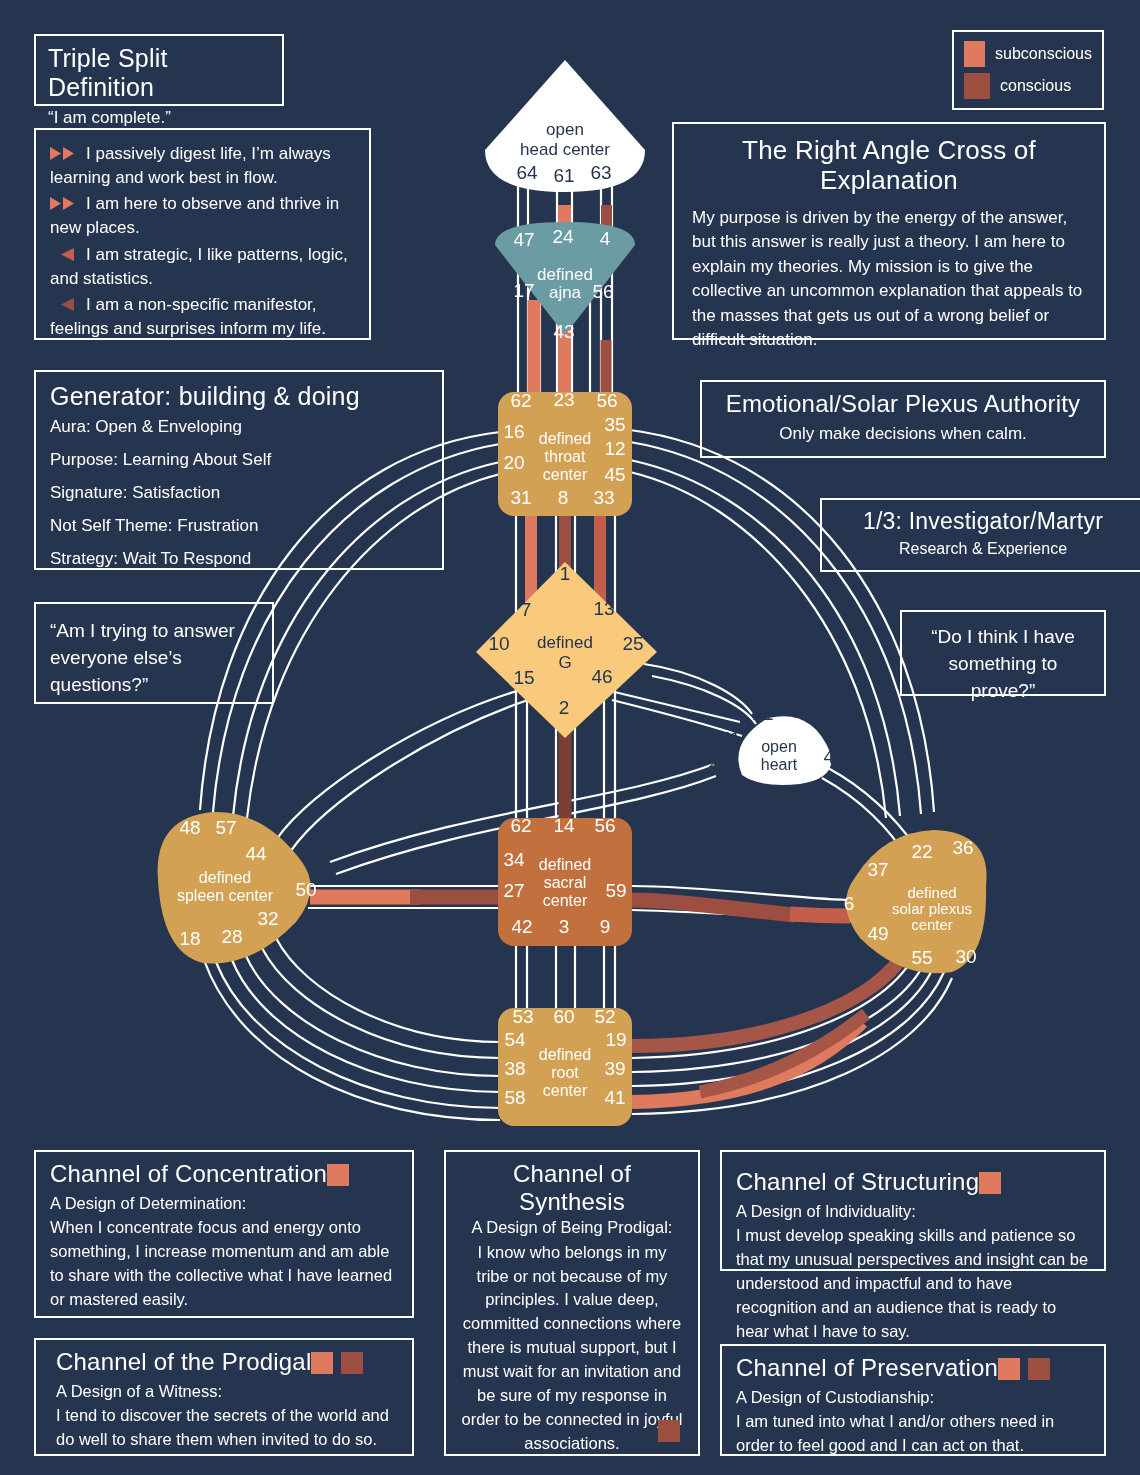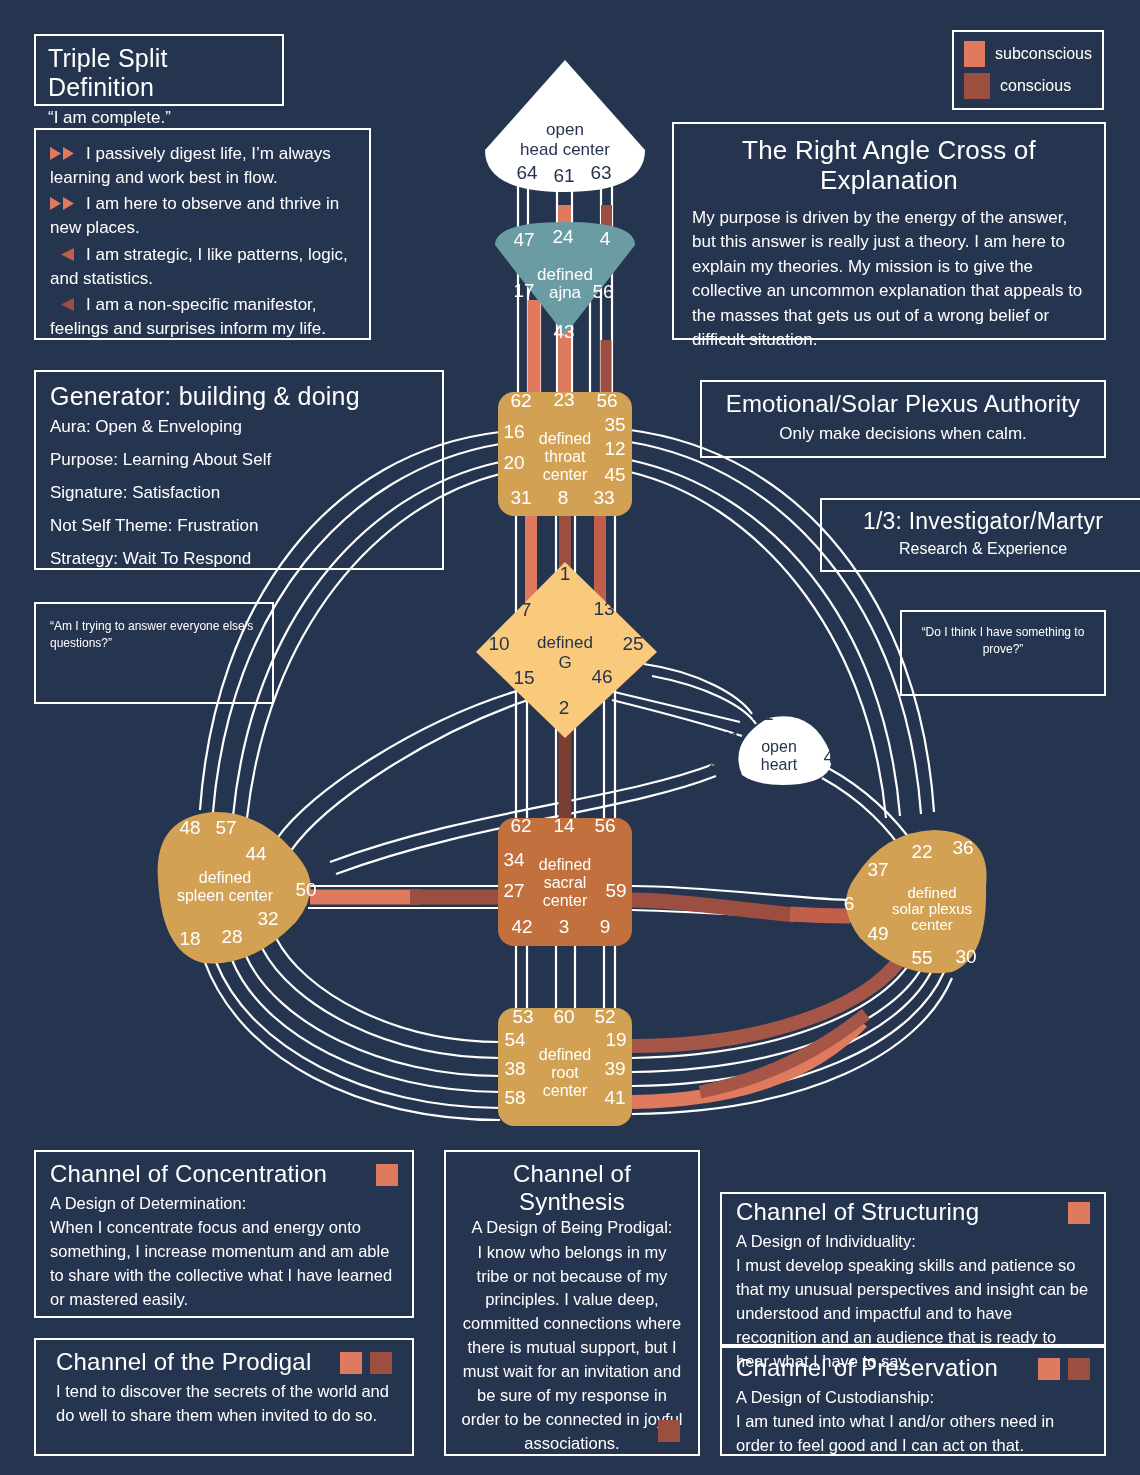--- a/index.html
+++ b/index.html
@@ -18,21 +18,21 @@
     padding:10px 14px;
     background:transparent;
   }
   .box h2{
     margin:0 0 4px 0;
     font-weight:400;
     font-size:25px;
     letter-spacing:.2px;
     line-height:1.15;
   }
-  .box p{margin:0;font-size:12px;line-height:1.42;}
+  .box p{margin:0;font-size:19px;line-height:1.42;}
   .quote{font-size:17px;line-height:1.45;}
 
   
   #legend{
     left:952px;top:30px;width:152px;height:80px;
     padding:8px 10px;
     display:flex;flex-direction:column;justify-content:center;gap:6px;
   }
   .legend-row{display:flex;align-items:center;gap:10px;}
   .swatch{width:26px;height:26px;display:inline-block;}
@@ -64,24 +64,24 @@
   #box-profile{left:820px;top:498px;width:326px;height:74px;padding:8px 12px;text-align:center;}
   #box-profile h2{font-size:23px;}
   #box-profile p{font-size:16px;}
 
   #box-q-right{left:900px;top:610px;width:206px;height:86px;padding:12px 12px;text-align:center;}
 
   
   #box-concentration{left:34px;top:1150px;width:380px;height:168px;padding:8px 14px;}
   #box-prodigal{left:34px;top:1338px;width:380px;height:118px;padding:8px 20px;}
   #box-synthesis{left:444px;top:1150px;width:256px;height:306px;padding:8px 14px;text-align:center;}
-  #box-structuring{left:720px;top:1192px;width:386px;height:156px;padding:4px 14px;}
+  #box-structuring{left:720px;top:1150px;width:386px;height:121px;padding:16px 14px;}
   #box-preservation{left:720px;top:1344px;width:386px;height:112px;padding:8px 14px;}
 
-  .ch-head{display:flex;align-items:flex-start;justify-content:space-between;}
+  .ch-head{display:flex;align-items:flex-start;}
   .ch-head h2{font-size:24px;}
   .ch-sw{display:flex;gap:8px;margin-top:4px;}
   .ch-sw i{width:22px;height:22px;display:block;}
   .box .sub{font-size:16.5px;margin-bottom:1px;}
   .box .body{font-size:16.5px;line-height:1.45;}
   #box-synthesis h2{font-size:24px;margin-bottom:1px;}
   #box-synthesis .sw-bottom{position:absolute;right:18px;bottom:10px;width:22px;height:22px;}
 
   
   #graph{position:absolute;left:0;top:0;width:1140px;height:1475px;pointer-events:none;}
@@ -436,20 +436,21 @@
 </div>
 
 <div class="box" id="box-prodigal">
   <div class="ch-head">
     <h2>Channel of the Prodigal</h2>
     <div class="ch-sw">
       <i style="background:#e07a5f"></i>
       <i style="background:#9c4f40"></i>
     </div>
   </div>
+  <p class="sub">A Design of a Witness:</p>
   <p class="body">I tend to discover the secrets of the world and do well to share them when invited to do so.</p>
 </div>
 
 <div class="box" id="box-synthesis">
   <h2>Channel of Synthesis</h2>
   <p class="sub">A Design of Being Prodigal:</p>
   <p class="body">I know who belongs in my tribe or not because of my principles. I value deep, committed connections where there is mutual support, but I must wait for an invitation and be sure of my response in order to be connected in joyful associations.</p>
   <i class="sw-bottom" style="background:#9c4f40;position:absolute;right:18px;bottom:12px;display:block;"></i>
 </div>
 

